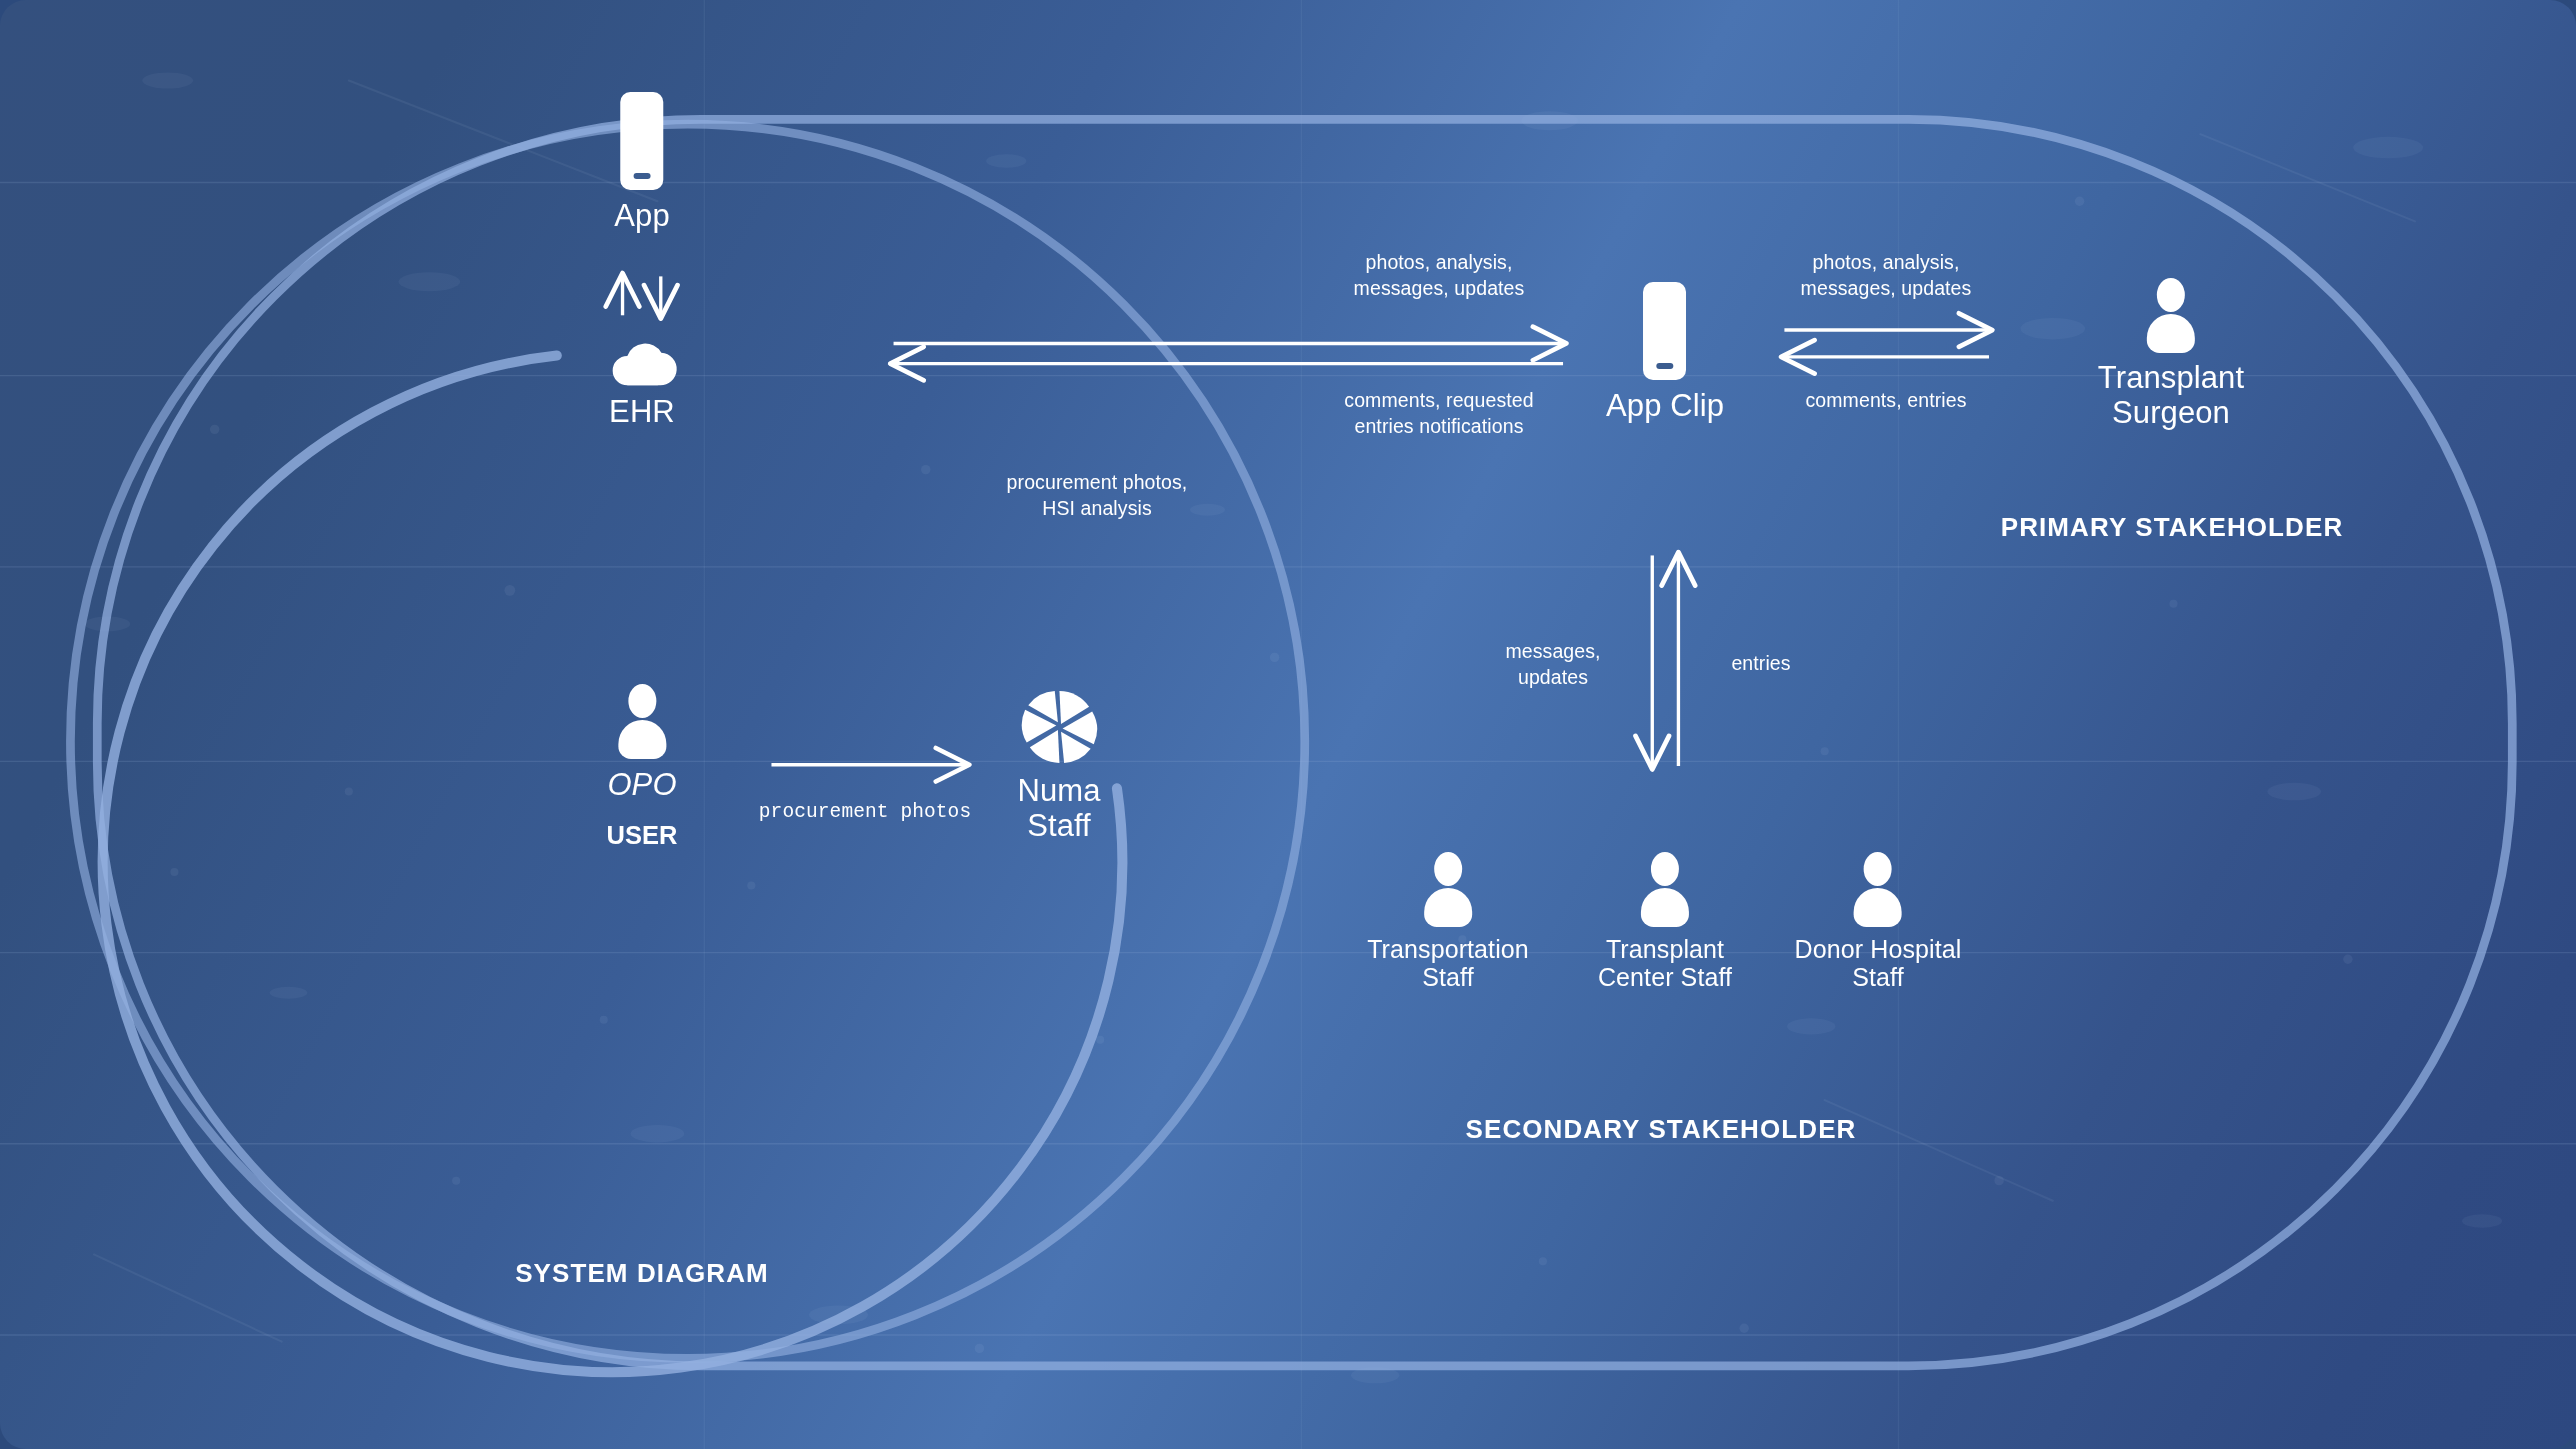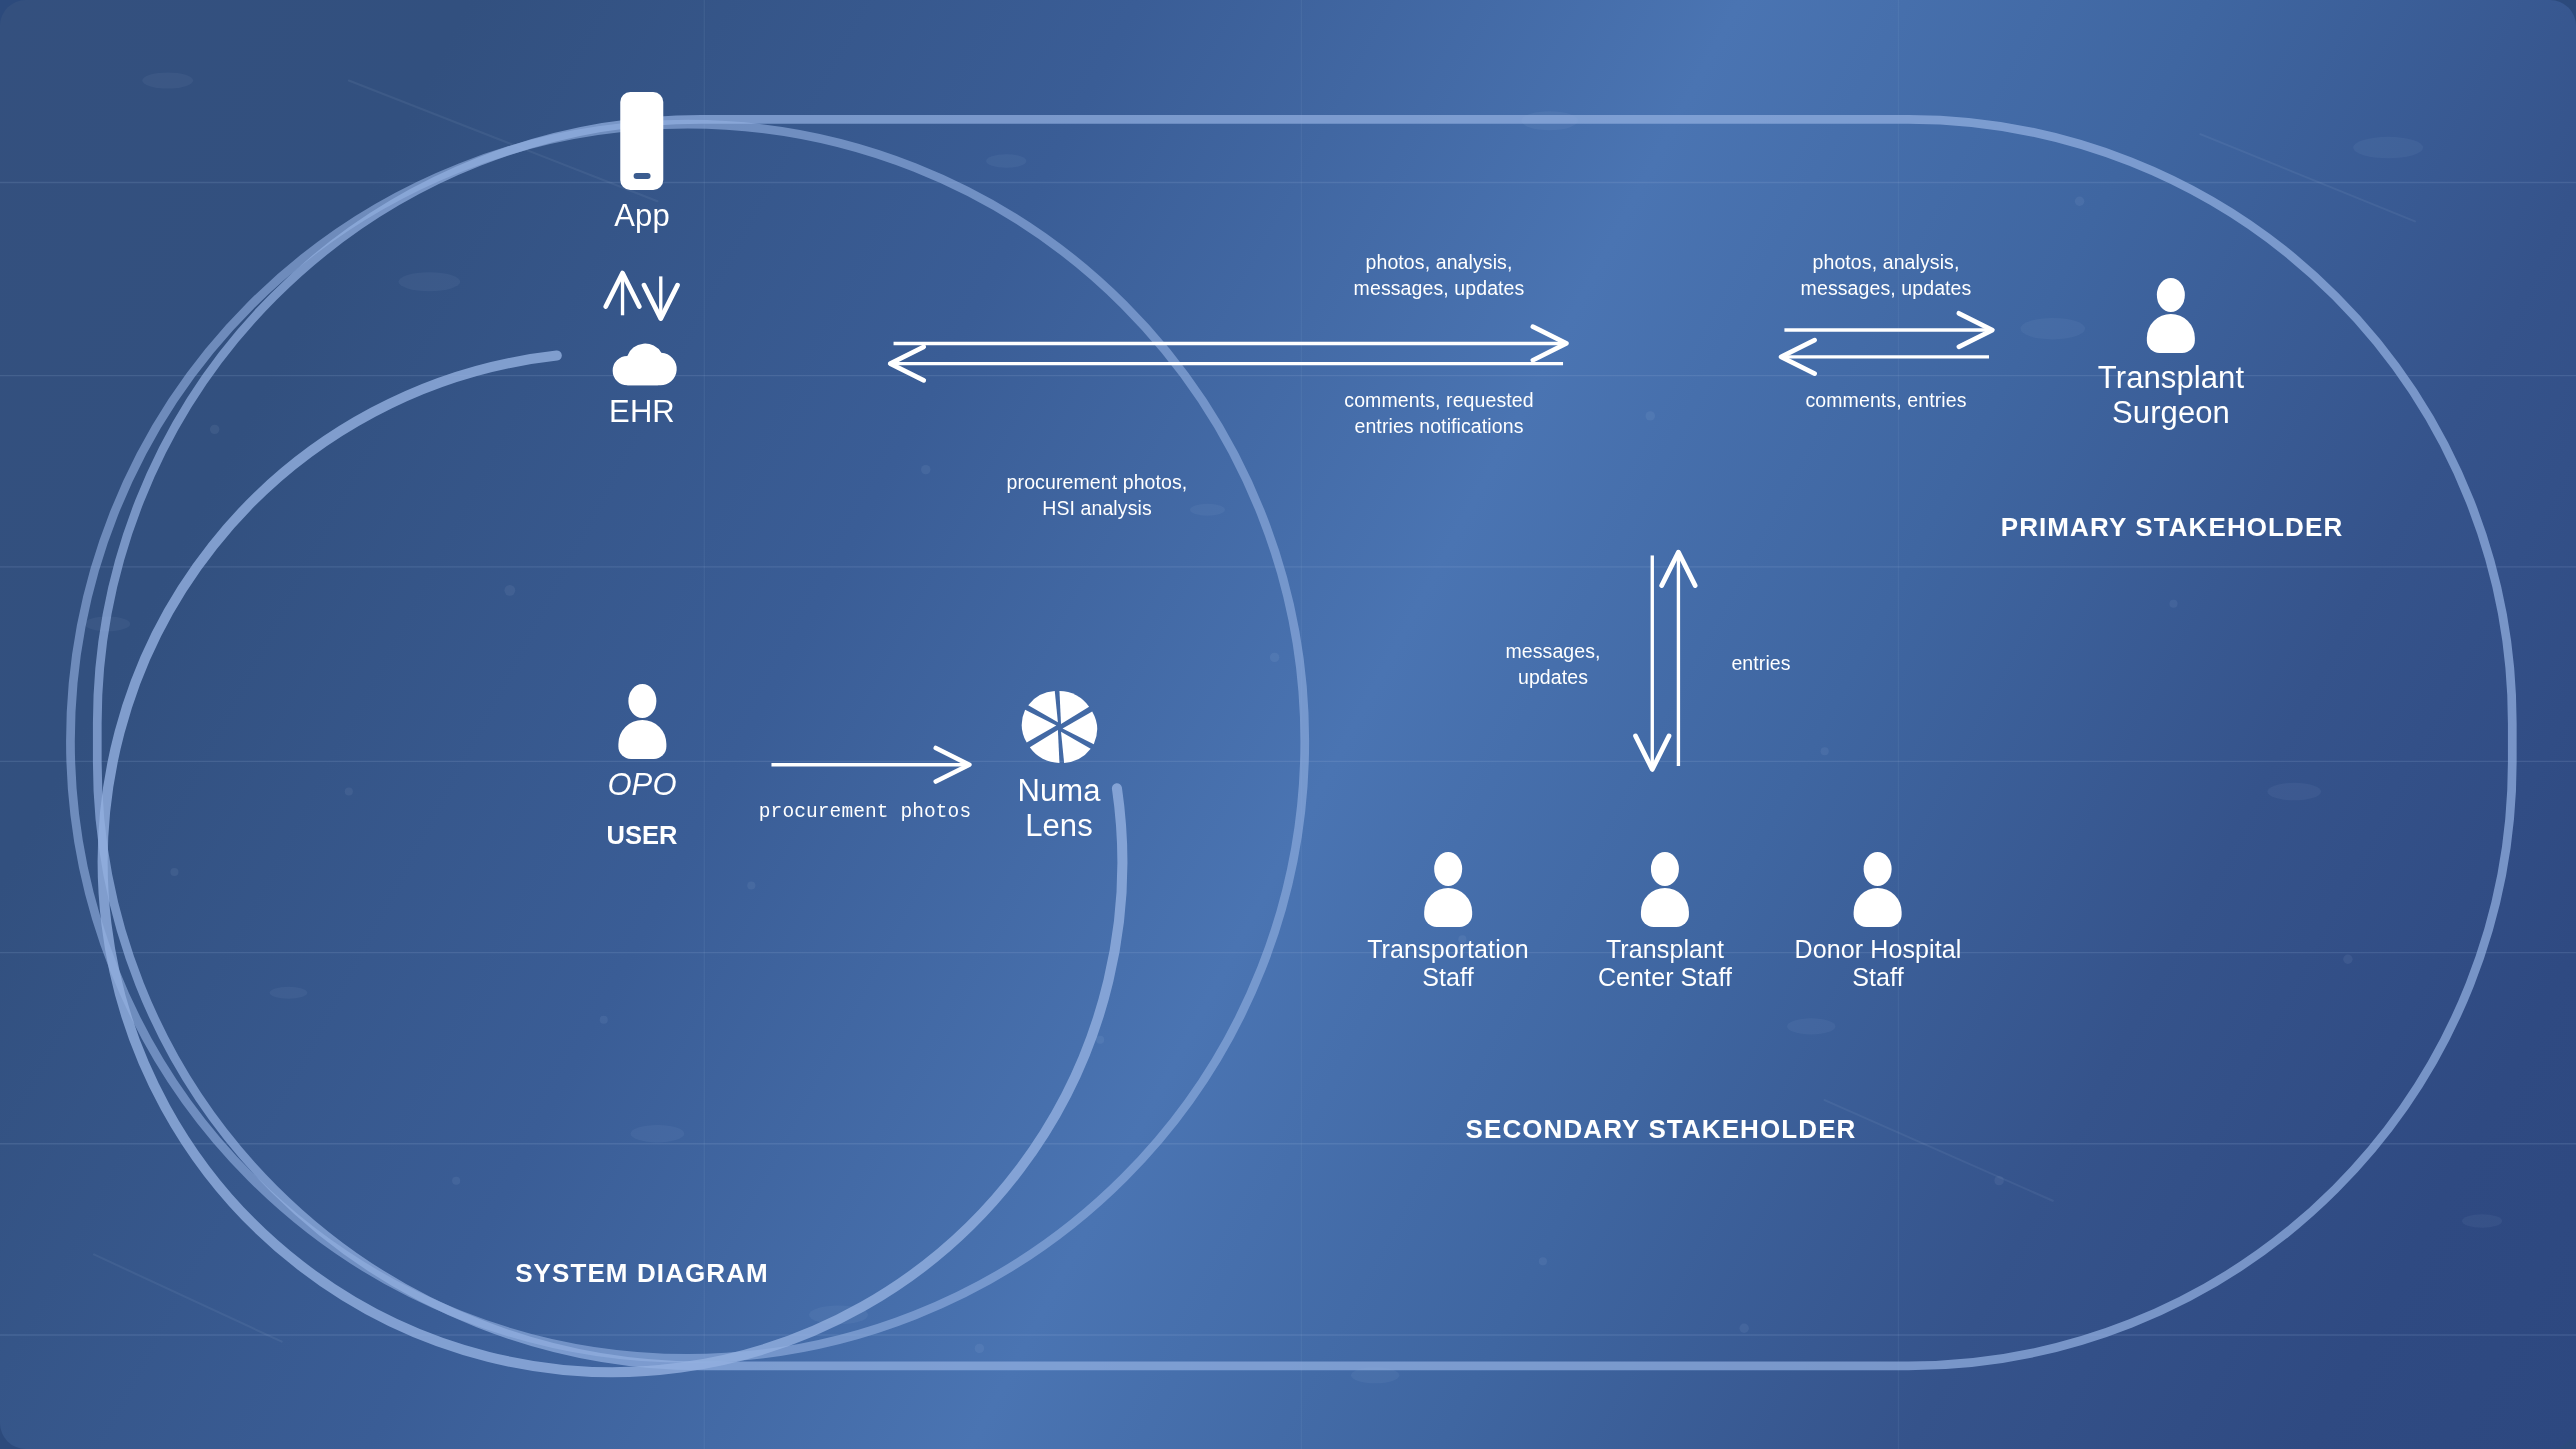--- a/index.html
+++ b/index.html
@@ -249,23 +249,27 @@
       <g fill="#ffffff">
         <path d="M50 4 A46 46 0 0 1 88 24 L52 46 Z"></path>
         <path d="M92 30 A46 46 0 0 1 94 72 L54 52 Z"></path>
         <path d="M90 78 A46 46 0 0 1 56 96 L52 56 Z"></path>
         <path d="M50 96 A46 46 0 0 1 12 76 L48 54 Z"></path>
         <path d="M8 70 A46 46 0 0 1 6 28 L46 48 Z"></path>
         <path d="M10 22 A46 46 0 0 1 44 4 L48 44 Z"></path>
       </g>
     </svg>
     <span class="caption cap-lg" style="margin-top:8px;">Numa
-Lens</span>
-  </div>
-
+Staff</span>
+  </div>
+
+  <div class="node" style="left:1665px; top:282px;">
+    <span class="glyph phone"></span>
+    <span class="caption cap-lg" style="margin-top:9.4px;">App Clip</span>
+  </div>
 
   <div class="node" style="left:2171px; top:278px;">
     <span class="glyph person">
       <span class="head"></span>
         <span class="body"></span>
     </span>
     <span class="caption cap-lg" style="margin-top:8px;">Transplant
 Surgeon</span>
   </div>
 

